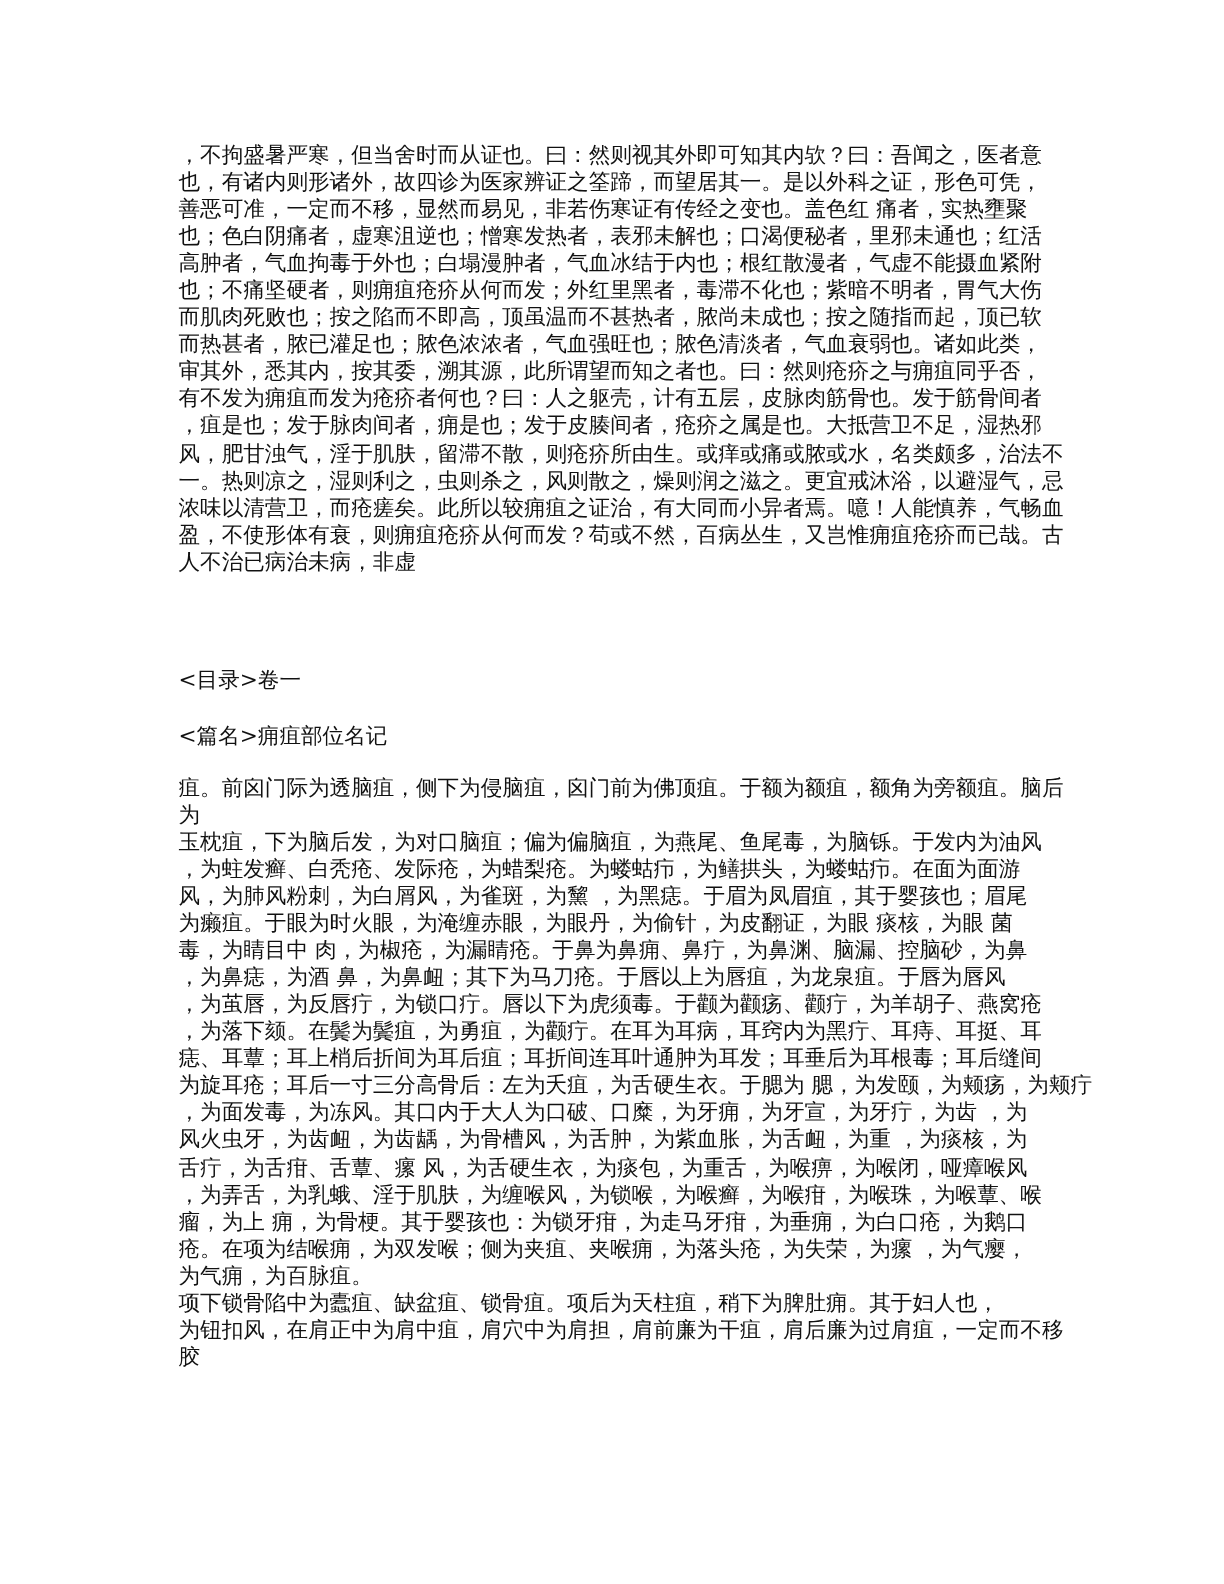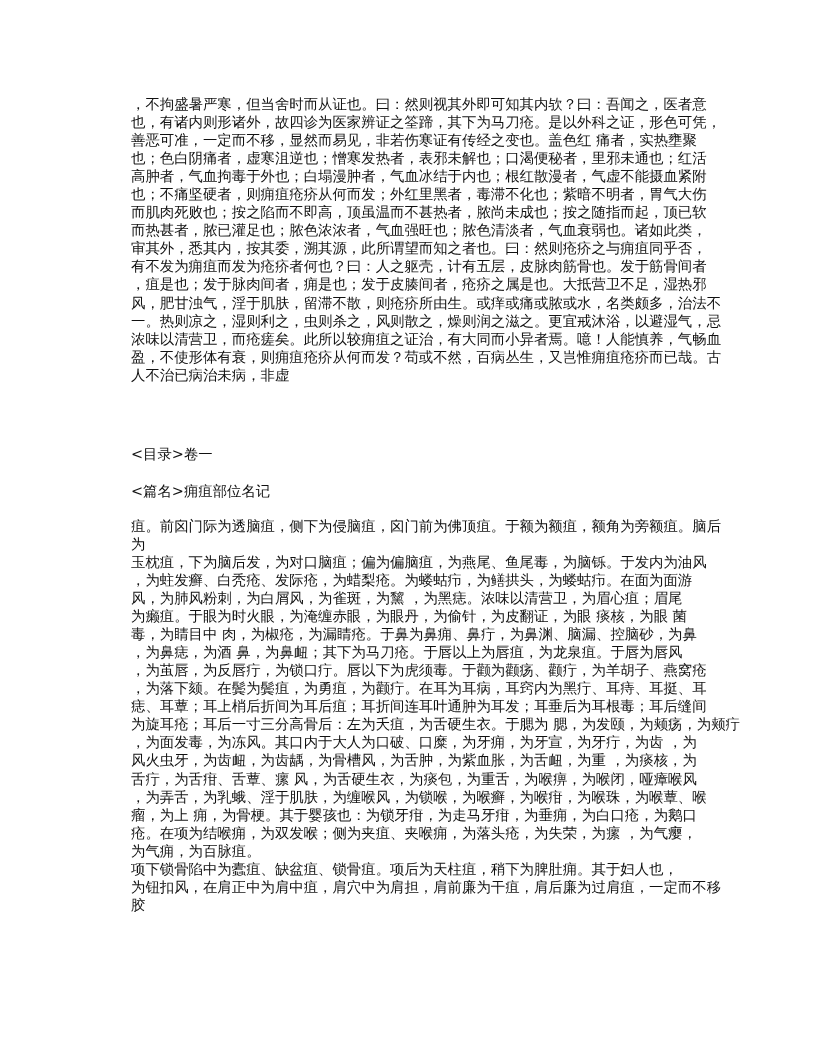--- a/index.html
+++ b/index.html
@@ -13,21 +13,20 @@
     position: relative;
     overflow: hidden;
     font-family: "DejaVu Serif", "Liberation Serif", serif;
     color: #111111;
   }
   .page {
     position: absolute;
     left: 119px;
     top: 95px;
     width: 600px;
-    margin-left: 12px;
   }
   .para {
     margin: 0;
   }
   .line {
     display: block;
     font-size: 14.4px;
     line-height: 18.05px;
     height: 18.05px;
     white-space: pre;
@@ -37,21 +36,21 @@
   .gap-small { height: 19px; }
   .gap-medium { height: 17px; }
 </style>
 </head>
 <body>
 
 <div class="page">
 
   <div class="para">
     <span class="line">，不拘盛暑严寒，但当舍时而从证也。曰：然则视其外即可知其内欤？曰：吾闻之，医者意</span>
-    <span class="line">也，有诸内则形诸外，故四诊为医家辨证之筌蹄，其下为马刀疮。是以外科之证，形色可凭，</span>
+    <span class="line">也，有诸内则形诸外，故四诊为医家辨证之筌蹄，而望居其一。是以外科之证，形色可凭，</span>
     <span class="line">善恶可准，一定而不移，显然而易见，非若伤寒证有传经之变也。盖色红 痛者，实热壅聚</span>
     <span class="line">也；色白阴痛者，虚寒沮逆也；憎寒发热者，表邪未解也；口渴便秘者，里邪未通也；红活</span>
     <span class="line">高肿者，气血拘毒于外也；白塌漫肿者，气血冰结于内也；根红散漫者，气虚不能摄血紧附</span>
     <span class="line">也；不痛坚硬者，则痈疽疮疥从何而发；外红里黑者，毒滞不化也；紫暗不明者，胃气大伤</span>
     <span class="line">而肌肉死败也；按之陷而不即高，顶虽温而不甚热者，脓尚未成也；按之随指而起，顶已软</span>
     <span class="line">而热甚者，脓已灌足也；脓色浓浓者，气血强旺也；脓色清淡者，气血衰弱也。诸如此类，</span>
     <span class="line">审其外，悉其内，按其委，溯其源，此所谓望而知之者也。曰：然则疮疥之与痈疽同乎否，</span>
     <span class="line">有不发为痈疽而发为疮疥者何也？曰：人之躯壳，计有五层，皮脉肉筋骨也。发于筋骨间者</span>
     <span class="line">，疽是也；发于脉肉间者，痈是也；发于皮腠间者，疮疥之属是也。大抵营卫不足，湿热邪</span>
     <span class="line">风，肥甘浊气，淫于肌肤，留滞不散，则疮疥所由生。或痒或痛或脓或水，名类颇多，治法不</span>
@@ -69,21 +68,21 @@
 
   <span class="line">&lt;篇名&gt;痈疽部位名记</span>
 
   <div class="gap-medium"></div>
 
   <div class="para">
     <span class="line">疽。前囟门际为透脑疽，侧下为侵脑疽，囟门前为佛顶疽。于额为额疽，额角为旁额疽。脑后</span>
     <span class="line">为</span>
     <span class="line">玉枕疽，下为脑后发，为对口脑疽；偏为偏脑疽，为燕尾、鱼尾毒，为脑铄。于发内为油风</span>
     <span class="line">，为蛀发癣、白秃疮、发际疮，为蜡梨疮。为蝼蛄疖，为鳝拱头，为蝼蛄疖。在面为面游</span>
-    <span class="line">风，为肺风粉刺，为白屑风，为雀斑，为黧 ，为黑痣。浓味以清营卫，为眉心疽；眉尾</span>
+    <span class="line">风，为肺风粉刺，为白屑风，为雀斑，为黧 ，为黑痣。于眉为凤眉疽，其于婴孩也；眉尾</span>
     <span class="line">为癞疽。于眼为时火眼，为淹缠赤眼，为眼丹，为偷针，为皮翻证，为眼 痰核，为眼 菌</span>
     <span class="line">毒，为睛目中 肉，为椒疮，为漏睛疮。于鼻为鼻痈、鼻疔，为鼻渊、脑漏、控脑砂，为鼻</span>
     <span class="line">，为鼻痣，为酒 鼻，为鼻衄；其下为马刀疮。于唇以上为唇疽，为龙泉疽。于唇为唇风</span>
     <span class="line">，为茧唇，为反唇疔，为锁口疔。唇以下为虎须毒。于颧为颧疡、颧疔，为羊胡子、燕窝疮</span>
     <span class="line">，为落下颏。在鬓为鬓疽，为勇疽，为颧疔。在耳为耳病，耳窍内为黑疔、耳痔、耳挺、耳</span>
     <span class="line">痣、耳蕈；耳上梢后折间为耳后疽；耳折间连耳叶通肿为耳发；耳垂后为耳根毒；耳后缝间</span>
     <span class="line">为旋耳疮；耳后一寸三分高骨后：左为夭疽，为舌硬生衣。于腮为 腮，为发颐，为颊疡，为颊疔</span>
     <span class="line">，为面发毒，为冻风。其口内于大人为口破、口糜，为牙痈，为牙宣，为牙疔，为齿 ，为</span>
     <span class="line">风火虫牙，为齿衄，为齿龋，为骨槽风，为舌肿，为紫血胀，为舌衄，为重 ，为痰核，为</span>
     <span class="line">舌疔，为舌疳、舌蕈、瘰 风，为舌硬生衣，为痰包，为重舌，为喉痹，为喉闭，哑瘴喉风</span>

